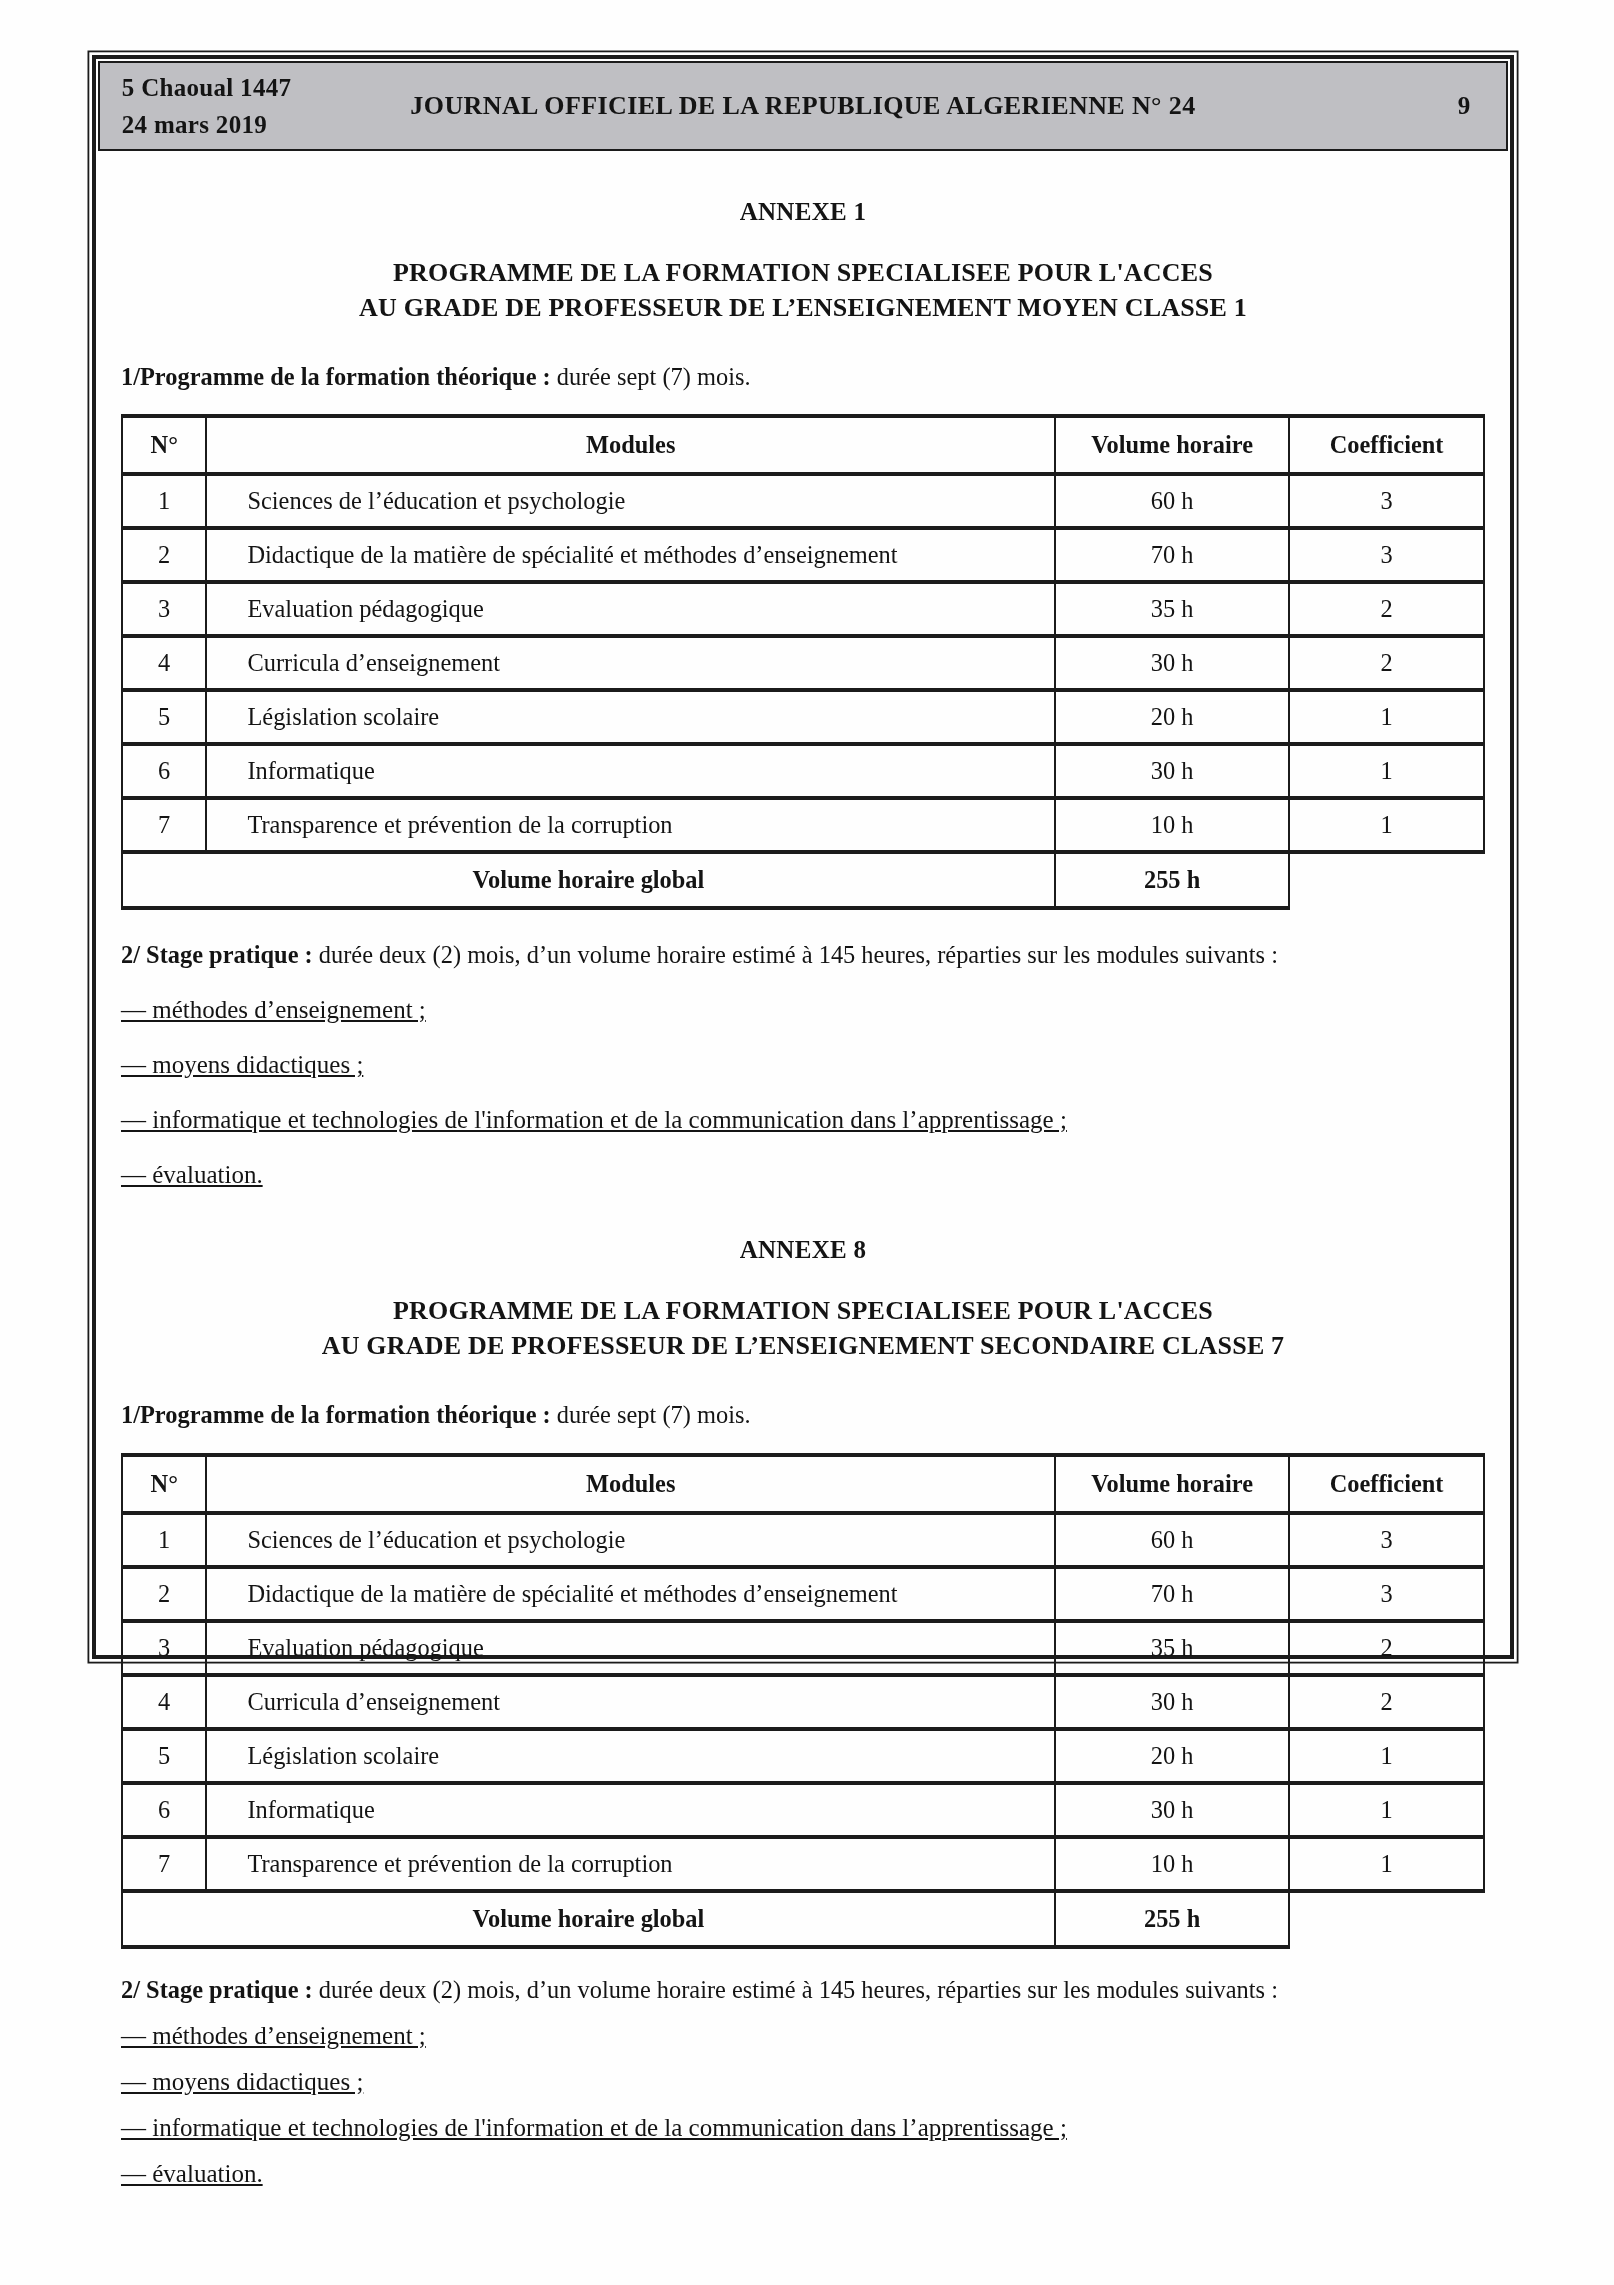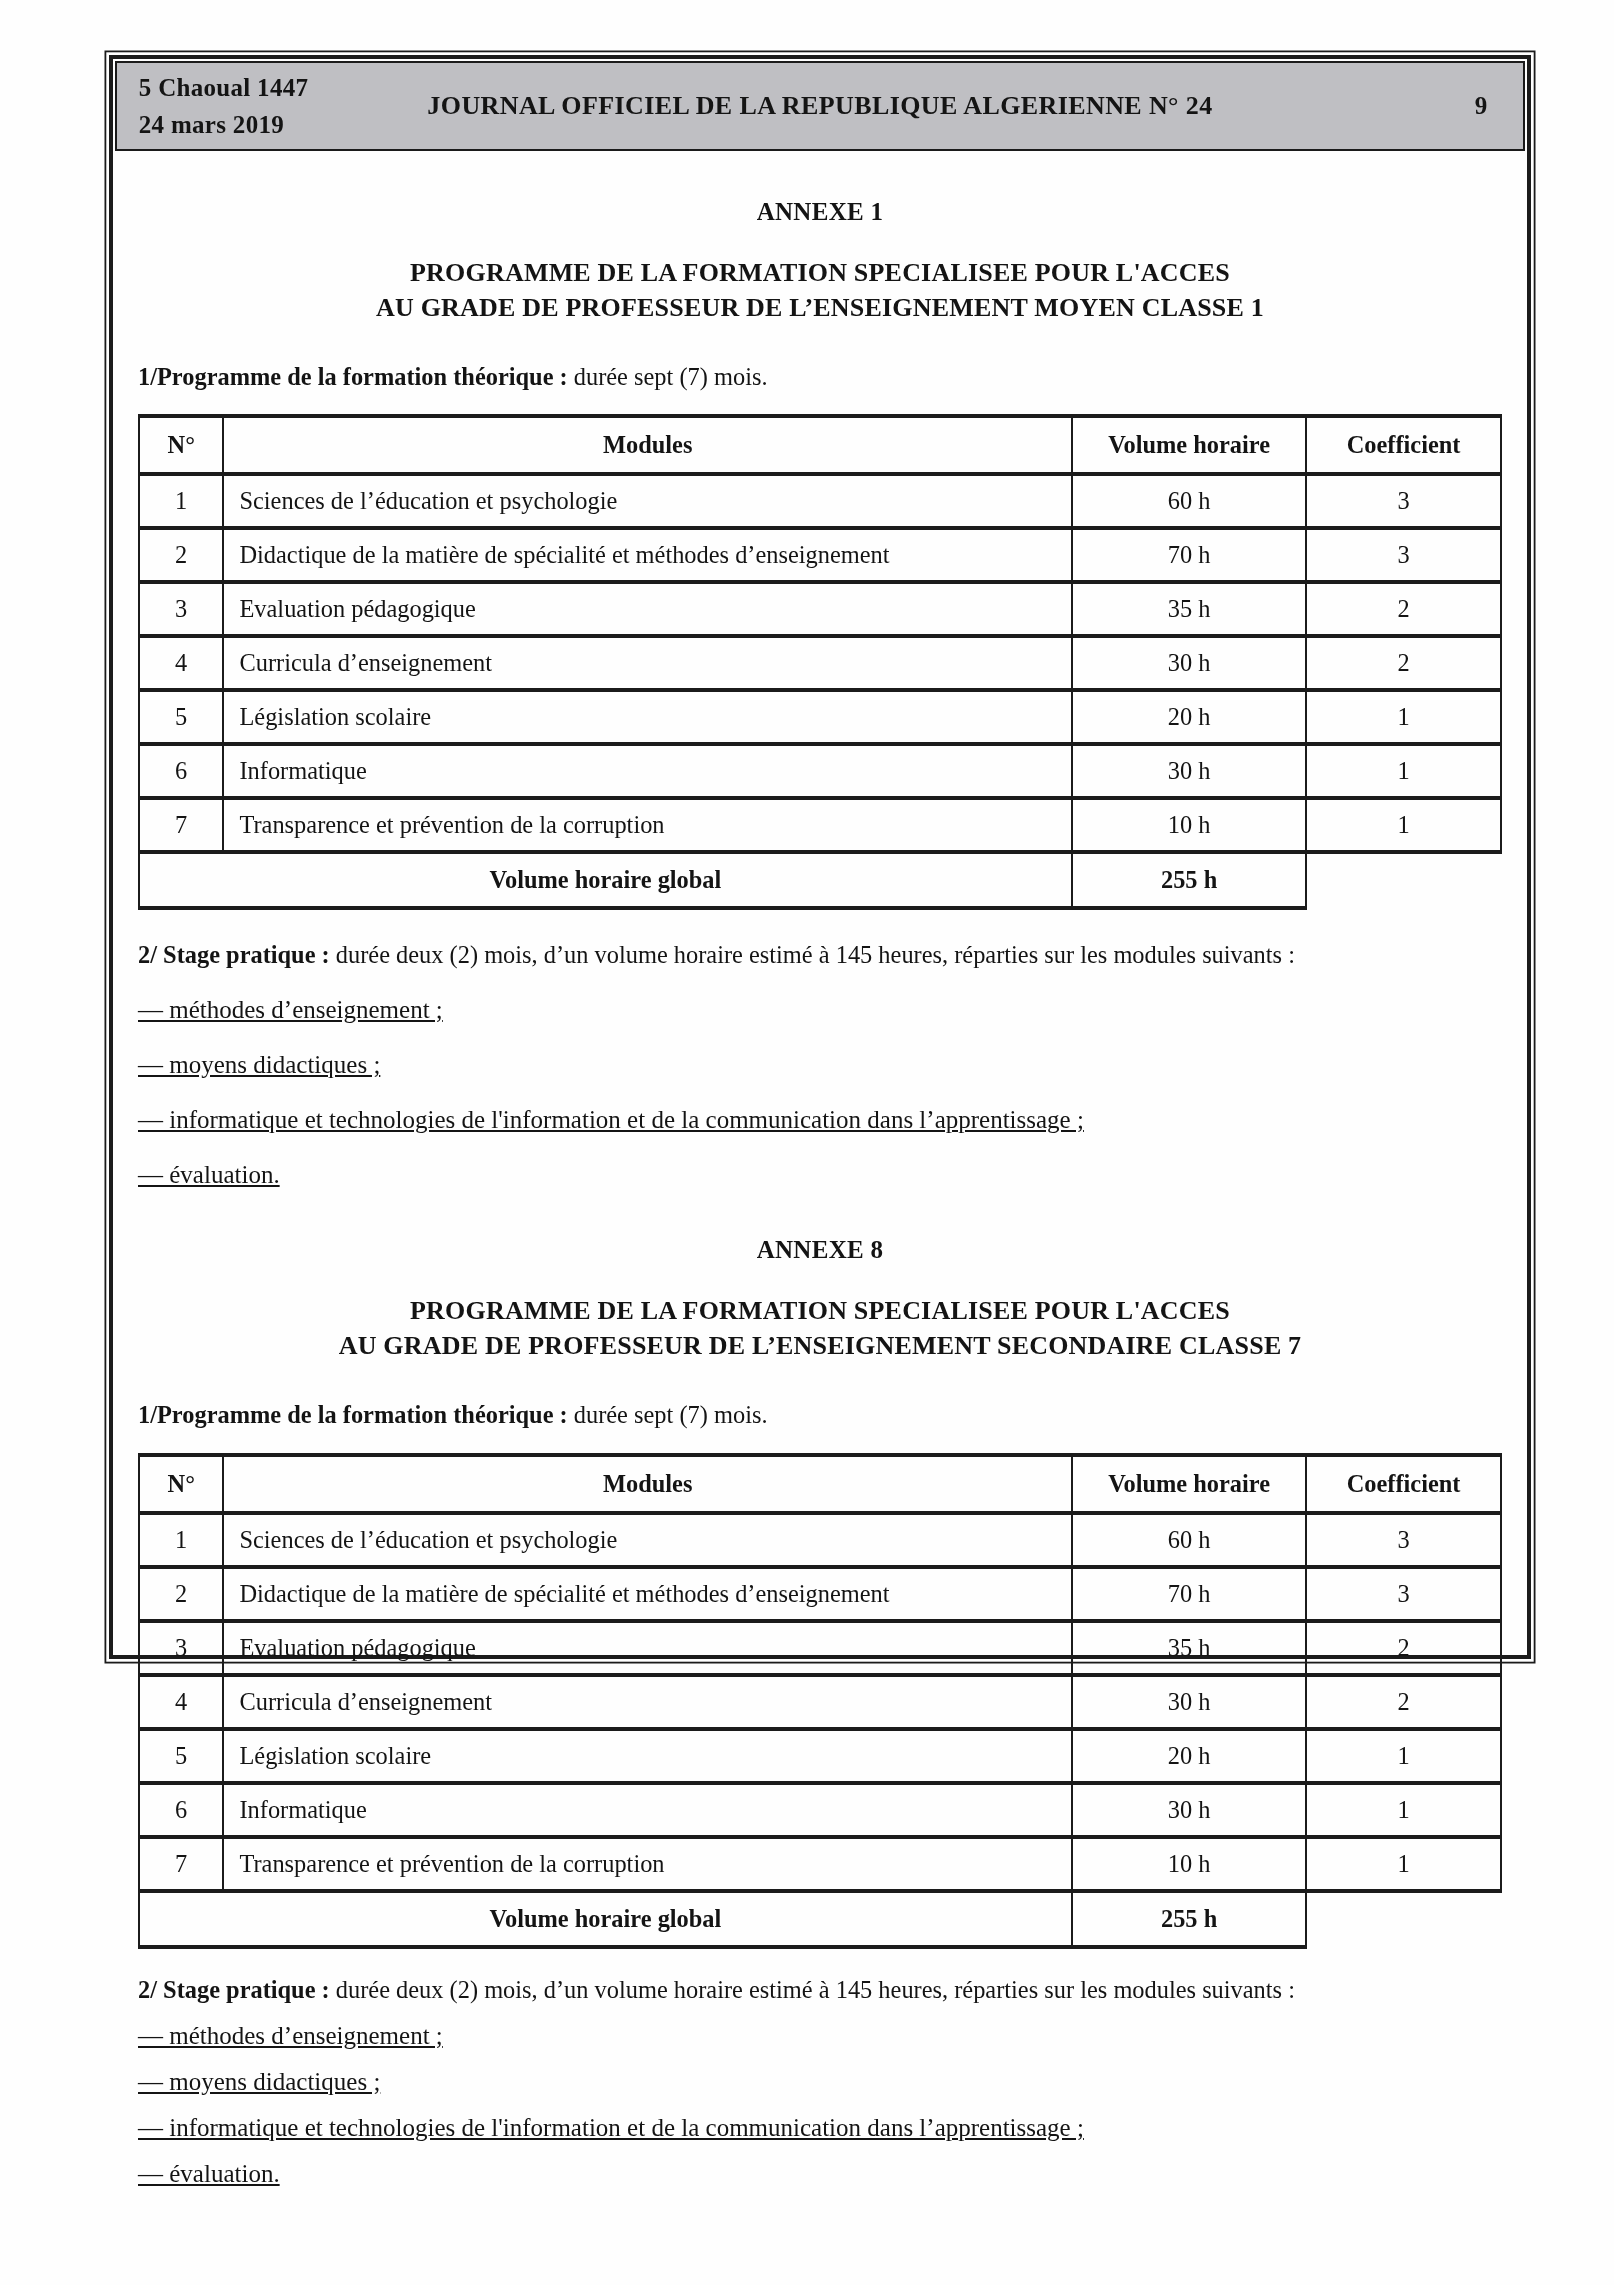--- a/index.html
+++ b/index.html
@@ -11,21 +11,21 @@
     color: #141414;
   }
   .page {
     position: relative;
     width: 1615px; height: 2285px;
     background: #fefefe;
     overflow: hidden;
   }
   .frame {
     position: absolute;
-    left: 109px; top: 55px;
+    left: 92px; top: 55px;
     width: 1422px; height: 1604px;
     border: 4.5px solid #1b1b1b;
     box-shadow: 0 0 0 2.7px #ffffff, 0 0 0 4.5px #1b1b1b;
     background: #fefefe;
   }
   .band {
     margin: 1.8px;
     height: 90px;
     background: #bfbfc3;
     border: 2.7px solid #1b1b1b;
@@ -76,21 +76,21 @@
     border-bottom-width: 4.5px;
     font-size: 24.4px;
     text-align: center;
     vertical-align: middle;
     height: 54px;
     padding: 0;
     overflow: hidden;
     white-space: nowrap;
   }
   table.modtable thead th { font-weight: bold; height: 58px; }
-  table.modtable td.mod { text-align: left; padding-left: 15px; }
+  table.modtable td.mod { text-align: left; padding-left: 40px; }
   table.modtable tr.tfoot td { font-weight: bold; height: 56px; }
   table.modtable td.open { border: none; background: transparent; }
   col.c-num { width: 6.2%; }
   col.c-mod { width: 62.3%; }
   col.c-vol { width: 17.2%; }
   col.c-coef { width: 14.3%; }
 </style>
 </head>
 <body>
 

